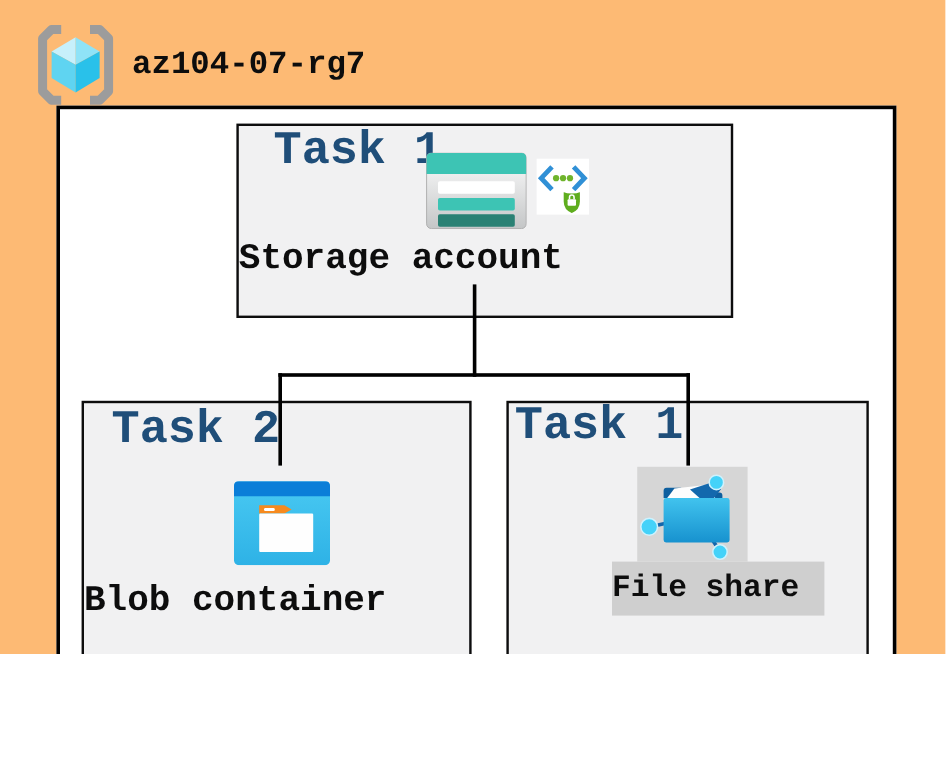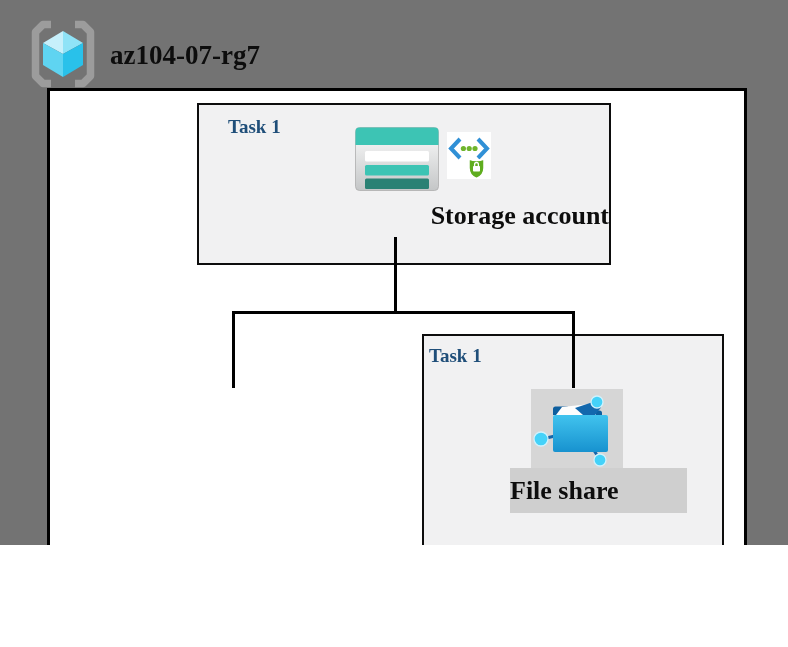--- a/index.html
+++ b/index.html
@@ -1,42 +1,42 @@
 <!DOCTYPE html>
 <html><head>
 <meta charset="utf-8">
 <style>
   html,body{margin:0;padding:0;background:#fff;}
   .stage{
-    position:relative;width:788px;height:545px;background:#737373;
-    font-family:Liberation Serif, serif;overflow:hidden;
+    position:relative;width:788px;height:545px;background:#fdba74;
+    font-family:Liberation Mono, monospace;overflow:hidden;
   }
   .abs{position:absolute;}
   .rg-title{
     left:110px;top:38px;font-size:27px;font-weight:700;color:#0d0d0d;
     letter-spacing:0px;line-height:34px;
   }
   .outer-box{
     left:47px;top:88px;width:700px;height:518px;
     border:3px solid #000;background:#fff;box-sizing:border-box;
   }
   .task-box{
     border:2px solid #0d0d0d;background:#F1F1F2;box-sizing:border-box;
   }
   .task1{left:197px;top:103px;width:414px;height:162px;}
   .task2{left:68px;top:334px;width:325px;height:239px;}
   .task3{left:422px;top:334px;width:302px;height:239px;}
   .task-label{
-    font-size:19px;font-weight:700;color:#1F4E79;line-height:33px;white-space:nowrap;
+    font-size:39px;font-weight:700;color:#1F4E79;line-height:33px;white-space:nowrap;
   }
   .t1-label{left:29px;top:5px;}
   .t2-label{left:23px;top:6px;}
   .t3-label{left:5px;top:3px;}
   .resource-label{
-    left:0;width:100%;text-align:right;font-size:26px;font-weight:700;
+    left:0;width:100%;text-align:left;font-size:30px;font-weight:700;
     color:#0d0d0d;line-height:30px;white-space:nowrap;
   }
   .t1-res{top:96px;}
   .t2-res{top:150px;}
   .connector{background:#000;}
   .fs-square{left:107px;top:53px;width:92px;height:79px;background:#D6D6D6;}
   .fs-strip{
     left:86px;top:132px;width:177px;height:45px;background:#CFCFCF;
     text-align:left;font-size:26px;font-weight:700;color:#0d0d0d;line-height:45px;
   }
@@ -80,20 +80,37 @@
       <circle cx="16.4" cy="16.5" r="2.6" fill="#6FB42C"></circle>
       <circle cx="22.2" cy="16.5" r="2.6" fill="#6FB42C"></circle>
       <circle cx="28" cy="16.5" r="2.6" fill="#6FB42C"></circle>
       <path d="M22 27 Q29.5 30 37 27 L37 36 Q37 43.5 29.5 46.5 Q22 43.5 22 36 Z" fill="#5FAD1E" stroke="#FFFFFF" stroke-width="1.5"></path>
       <path d="M27.6 34 v-1.6 a1.9 1.9 0 0 1 3.8 0 V34" fill="none" stroke="#FFFFFF" stroke-width="1.3"></path>
       <rect x="26" y="34" width="7" height="5.5" rx="0.8" fill="#FFFFFF"></rect>
     </svg>
     <div class="abs resource-label t1-res">Storage account</div>
   </div>
 
+  <div class="abs task-box task2">
+    <div class="abs task-label t2-label">Task 2</div>
+    <svg class="abs" style="left:125px;top:65px;" width="80" height="70" viewBox="0 0 80 70">
+      <defs>
+        <linearGradient id="bb" x1="0" y1="0" x2="0" y2="1">
+          <stop offset="0" stop-color="#49C9F2"></stop>
+            <stop offset="1" stop-color="#2EB2E6"></stop>
+        </linearGradient>
+      </defs>
+      <rect x="0" y="0" width="80" height="70" rx="4" fill="url(#bb)"></rect>
+      <path d="M4 0 H76 Q80 0 80 4 V12.5 H0 V4 Q0 0 4 0 Z" fill="#0B7ED8"></path>
+      <polygon points="21,20 42,20 48,23.5 42,27 21,27" fill="#F68A1F"></polygon>
+      <rect x="25" y="22.3" width="9" height="2.6" rx="1.2" fill="#FFFFFF"></rect>
+      <rect x="21" y="27" width="45" height="32" rx="1" fill="#FEFEFE"></rect>
+    </svg>
+    <div class="abs resource-label t2-res">Blob container</div>
+  </div>
 
   <div class="abs task-box task3">
     <div class="abs task-label t3-label">Task 1</div>
     <div class="abs fs-square"></div>
     <svg class="abs" style="left:107px;top:53px;" width="92" height="79" viewBox="0 0 92 79">
       <defs>
         <linearGradient id="ff" x1="0" y1="0" x2="0" y2="1">
           <stop offset="0" stop-color="#41C3EE"></stop>
             <stop offset="1" stop-color="#1792CF"></stop>
         </linearGradient>

